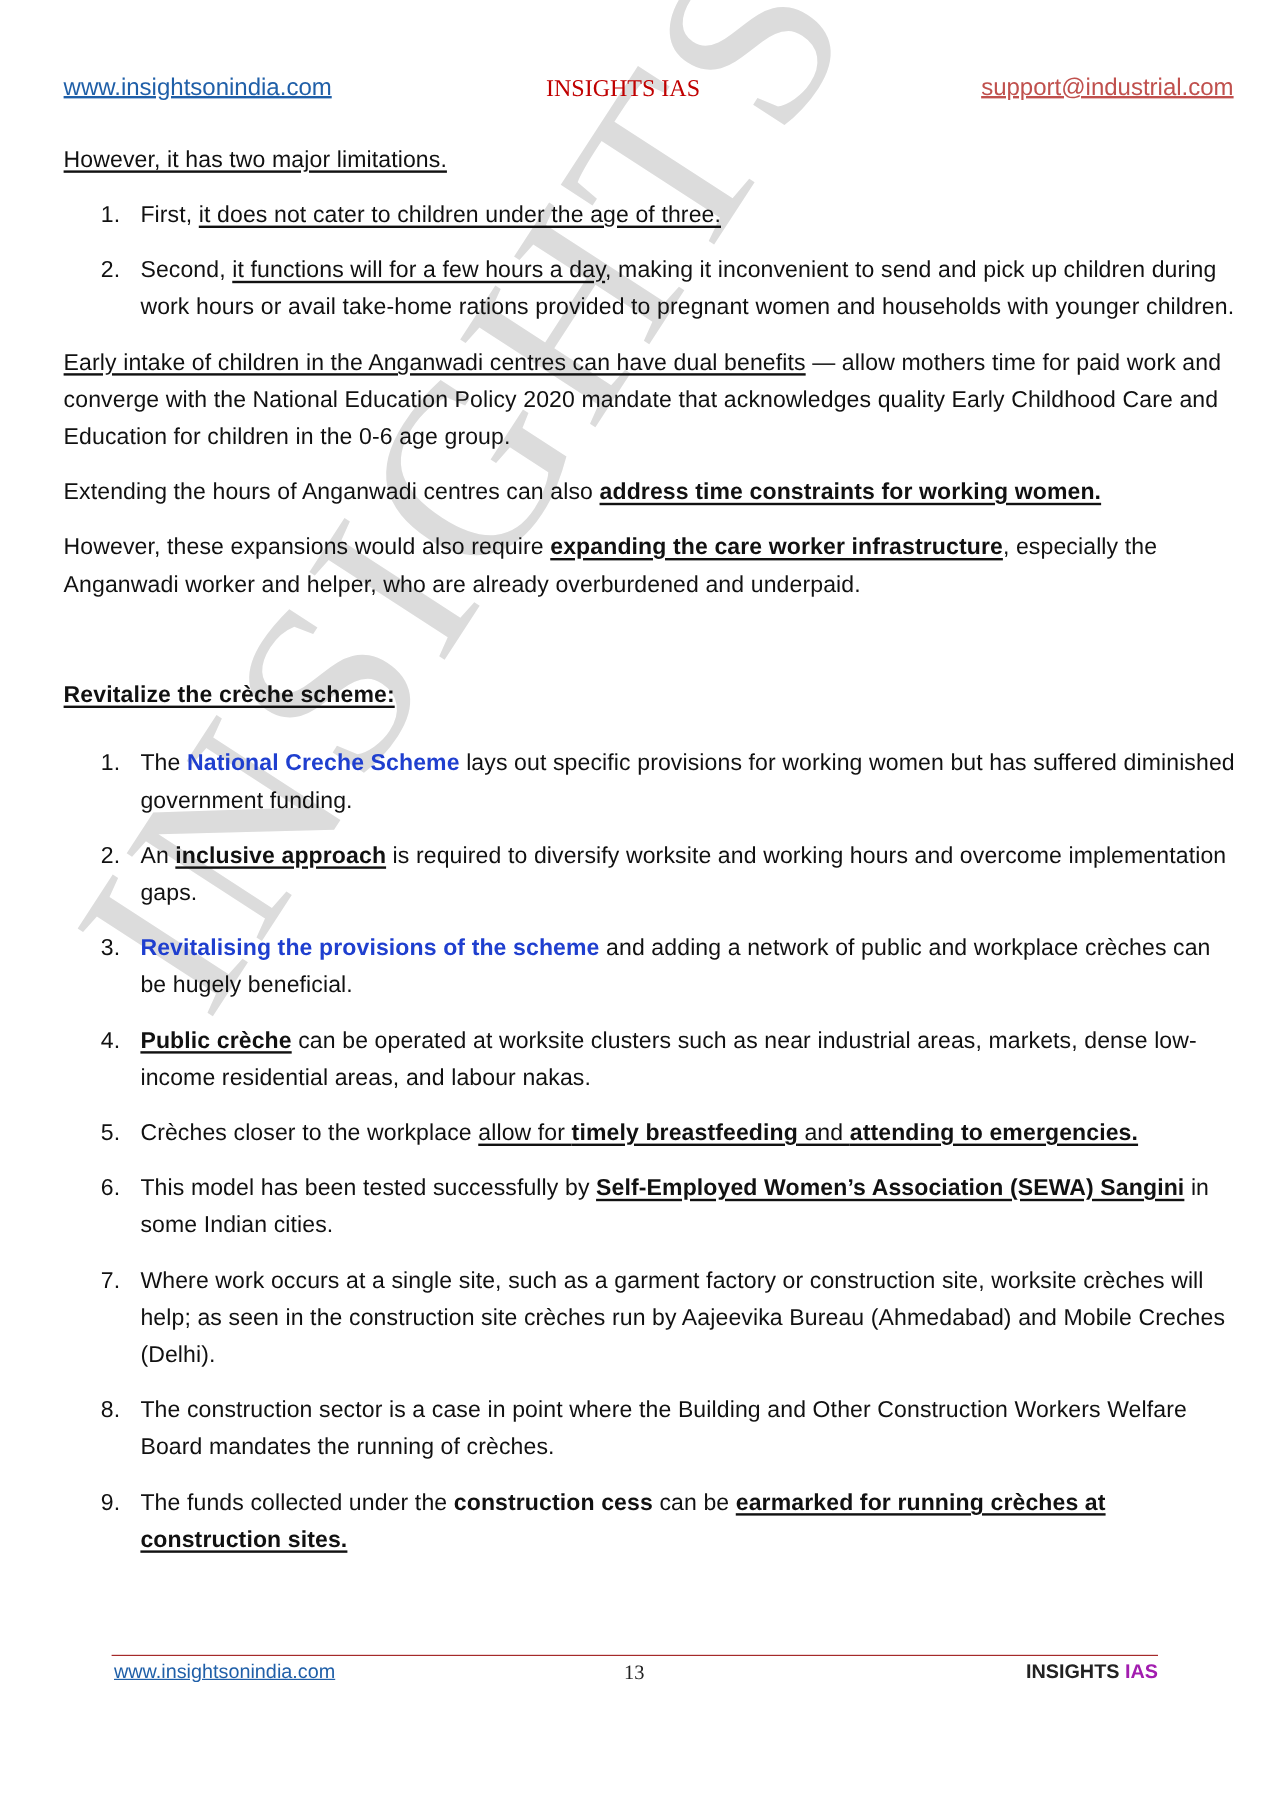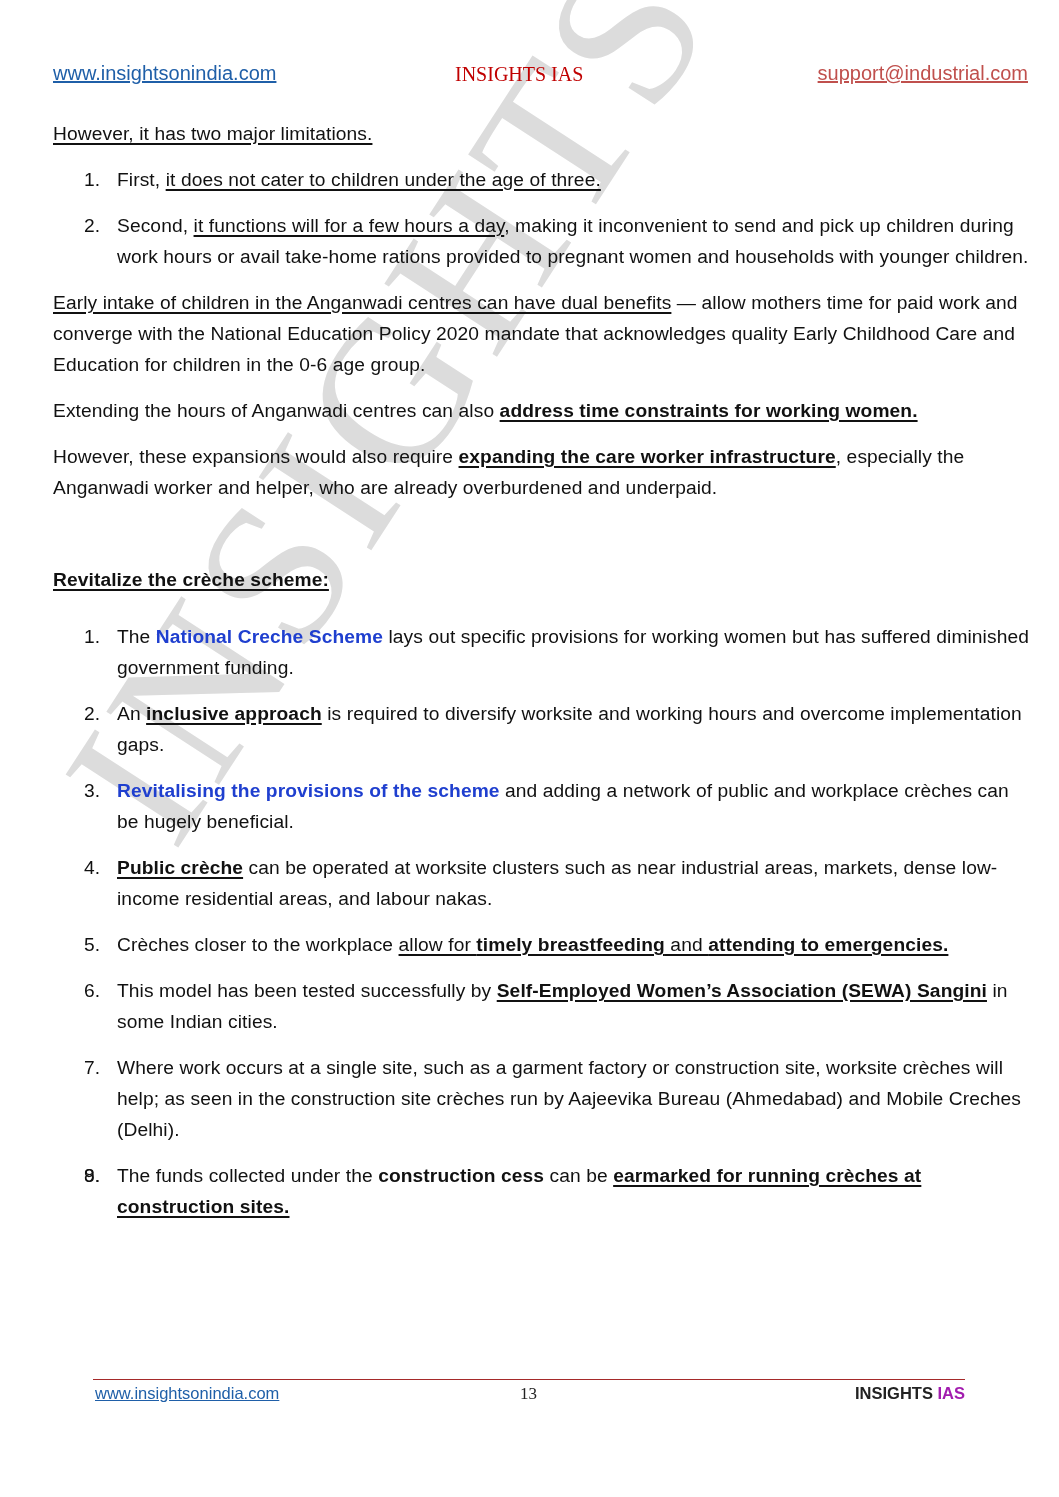--- a/index.html
+++ b/index.html
@@ -115,20 +115,21 @@
       <li>
         <span class="num">6.</span>
         <span>This model has been tested successfully by </span><b class="u">Self-Employed Women’s Association (SEWA) Sangini</b><span> in some Indian cities.</span>
       </li>
       <li>
         <span class="num">7.</span>
         <span>Where work occurs at a single site, such as a garment factory or construction site, worksite crèches will help; as seen in the construction site crèches run by Aajeevika Bureau (Ahmedabad) and Mobile Creches (Delhi).</span>
       </li>
       <li>
         <span class="num">8.</span>
+        <span>The construction sector is a case in point where the Building and Other Construction Workers Welfare Board mandates the running of crèches.</span>
       </li>
       <li>
         <span class="num">9.</span>
         <span>The funds collected under the </span><b>construction cess</b><span> can be </span><b class="u">earmarked for running crèches at construction sites.</b>
       </li>
     </ol>
   </div>
 
   <div class="ftr-line"></div>
   <div class="ftr">

